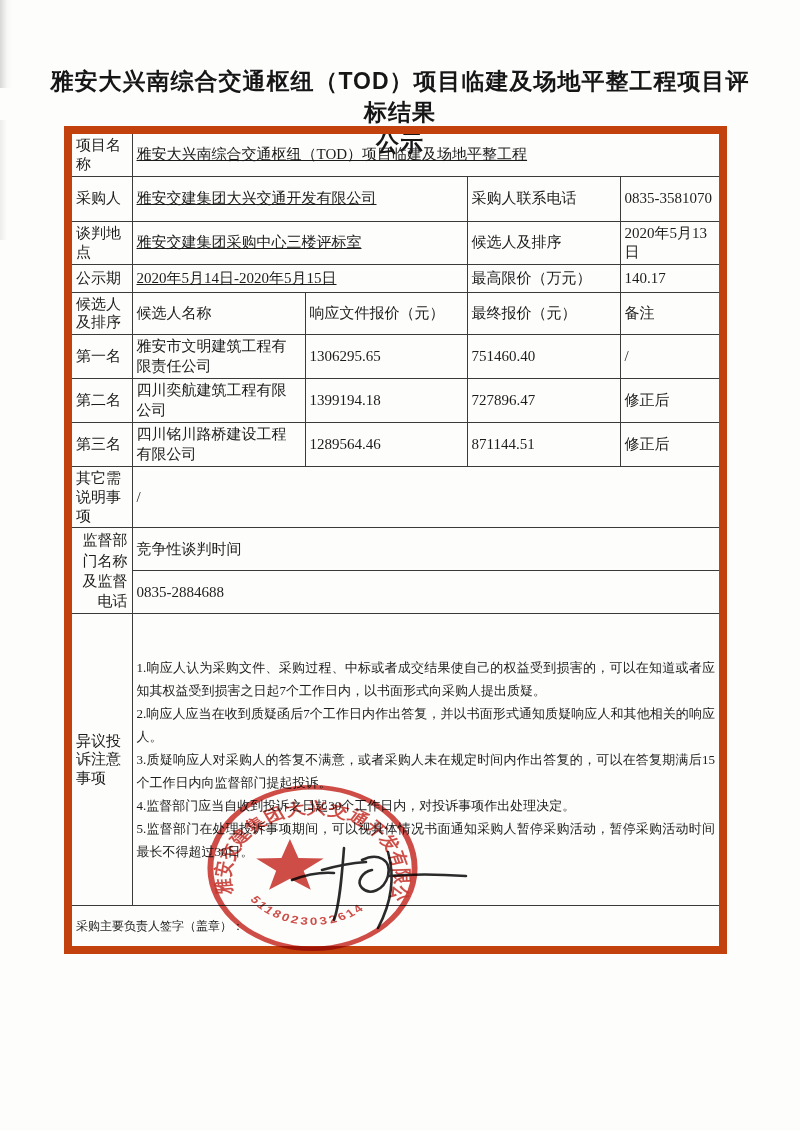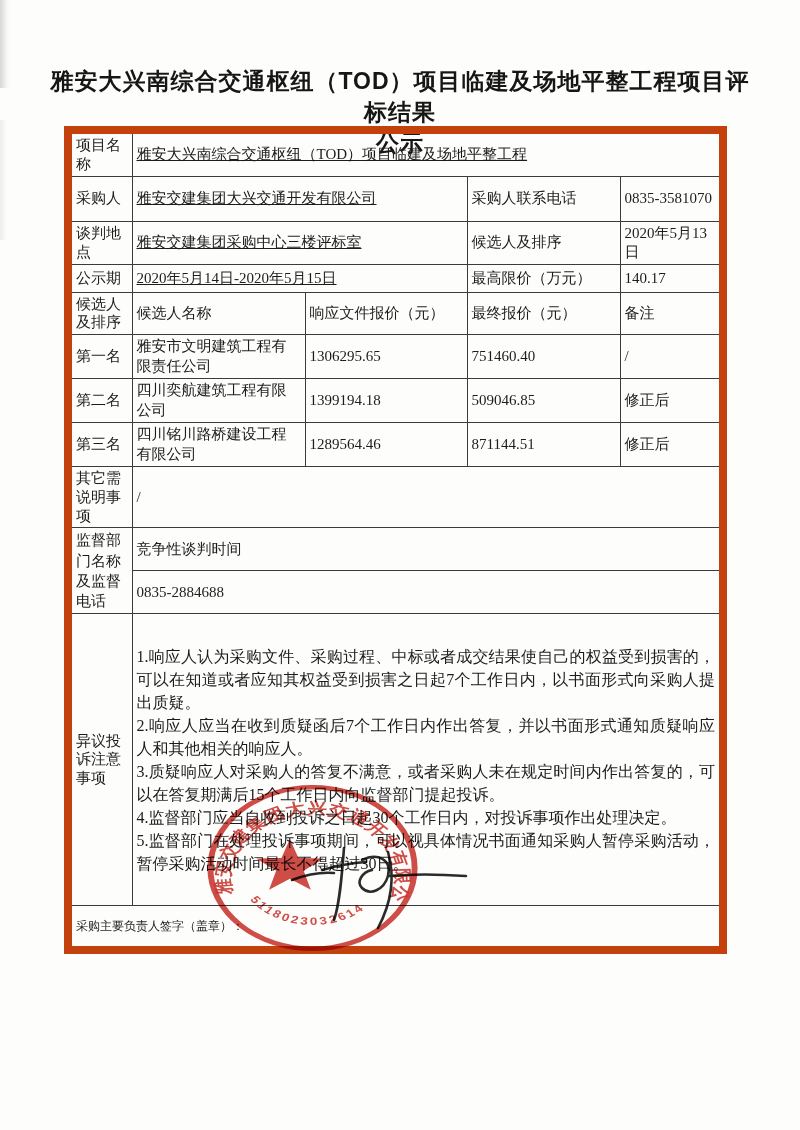--- a/index.html
+++ b/index.html
@@ -32,33 +32,33 @@
     border:1.5px solid #3b3b3b;
     padding:2px 4px;
     font-weight:normal;
     vertical-align:middle;
     overflow:hidden;
   }
   table.main{border:8px solid #c2410c;padding-left:16px;}
   col.c1{width:64px}col.c2{width:173px}col.c3{width:162px}col.c4{width:153px}col.c5{width:103px}
 
   .lbl{text-align:left;padding-left:3px;line-height:1.25;}
-  .lbl-center{text-align:left;line-height:1.35;}
+  .lbl-center{text-align:right;line-height:1.35;}
   .val-left{text-align:left;padding-left:7px;text-decoration:underline;}
   .val-center{text-align:left;}
   .name-cell{text-align:left;padding-left:5px;line-height:1.3;margin-top:12px;}
   .num-cell{text-align:left;font-family:"Liberation Serif","DejaVu Serif",serif;}
 
   .h-r1{height:44px}.h-r2{height:45px}.h-r3{height:39px}.h-r4{height:28px}
   .h-r5{height:31px}.h-r6{height:39px}.h-r7{height:40px}.h-r8{height:40px}
   .h-r9{height:40px}.h-r10{height:41px}.h-r11{height:292px}.h-r12{height:44px}
 
   .objection-cell{vertical-align:middle;padding:6px 10px 6px 9px;}
   .objection-cell .para{
-    font-size:16px;line-height:23px;text-align:justify;color:#1c1c1c;
+    font-size:13px;line-height:23px;text-align:justify;color:#1c1c1c;
   }
   .sig-cell{text-align:left;padding-left:6px;font-size:12px;}
 
   .stamp{
     position:absolute;left:205px;top:783px;width:215px;height:170px;
     mix-blend-mode:multiply;z-index:5;pointer-events:none;
   }
   .signature{
     position:absolute;left:270px;top:828px;width:220px;height:115px;
     mix-blend-mode:multiply;z-index:6;pointer-events:none;
@@ -124,21 +124,21 @@
     <td class="name-cell">雅安市文明建筑工程有限责任公司</td>
     <td class="num-cell">1306295.65</td>
     <td class="num-cell">751460.40</td>
     <td class="num-cell">/</td>
   </tr>
 
   <tr class="h-r7">
     <th class="lbl">第二名</th>
     <td class="name-cell">四川奕航建筑工程有限公司</td>
     <td class="num-cell">1399194.18</td>
-    <td class="num-cell">509046.85</td>
+    <td class="num-cell">727896.47</td>
     <td class="num-cell">修正后</td>
   </tr>
 
   <tr class="h-r8">
     <th class="lbl">第三名</th>
     <td class="name-cell">四川铭川路桥建设工程有限公司</td>
     <td class="num-cell">1289564.46</td>
     <td class="num-cell">871144.51</td>
     <td class="num-cell">修正后</td>
   </tr>

